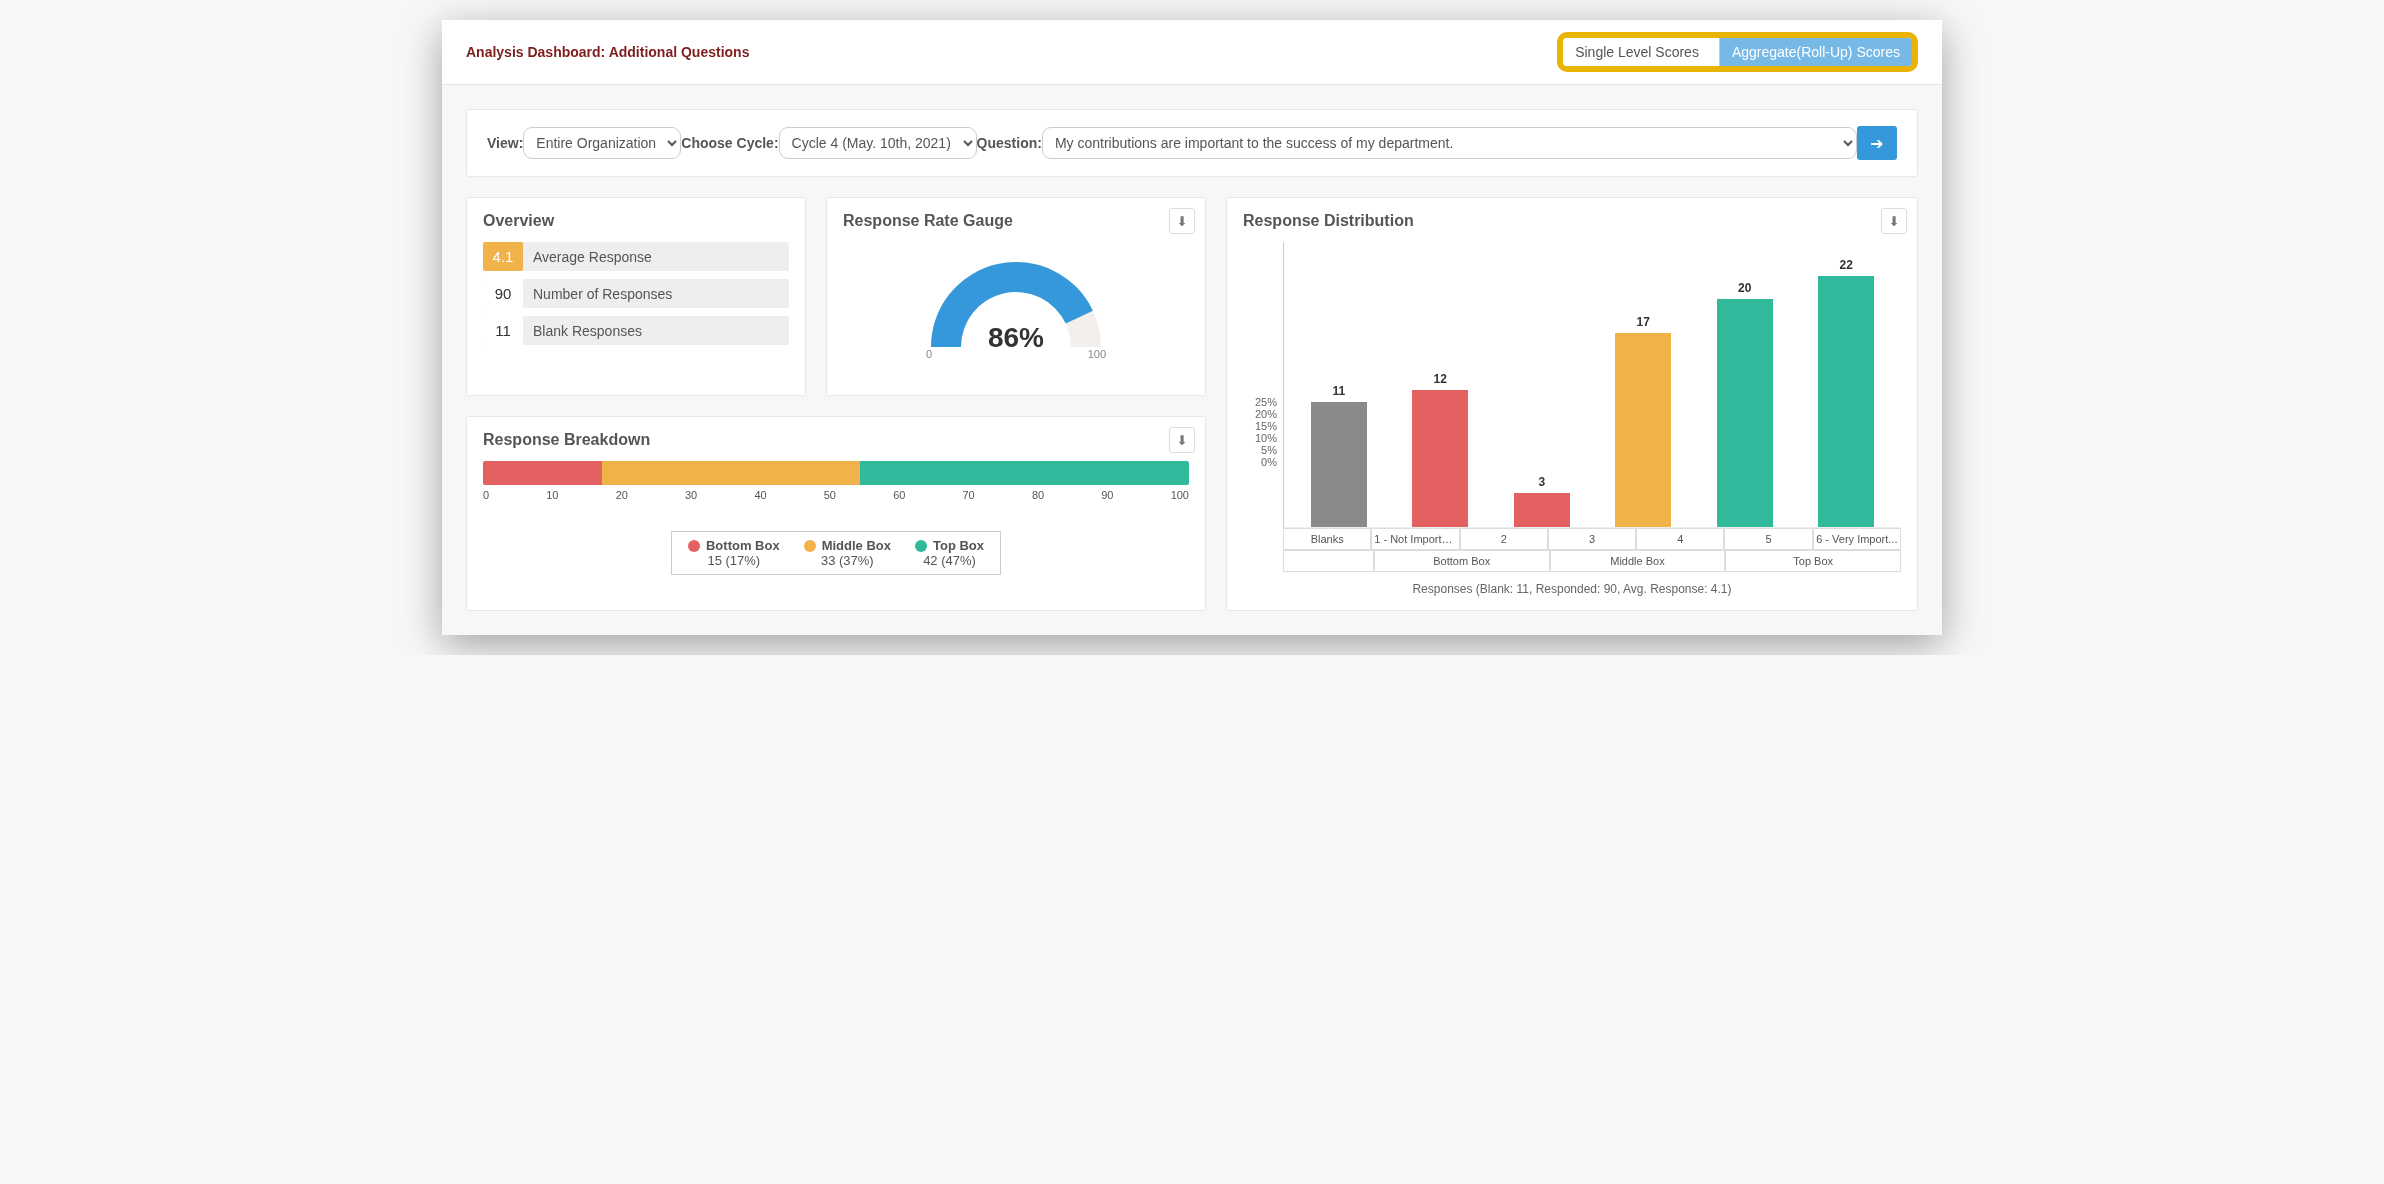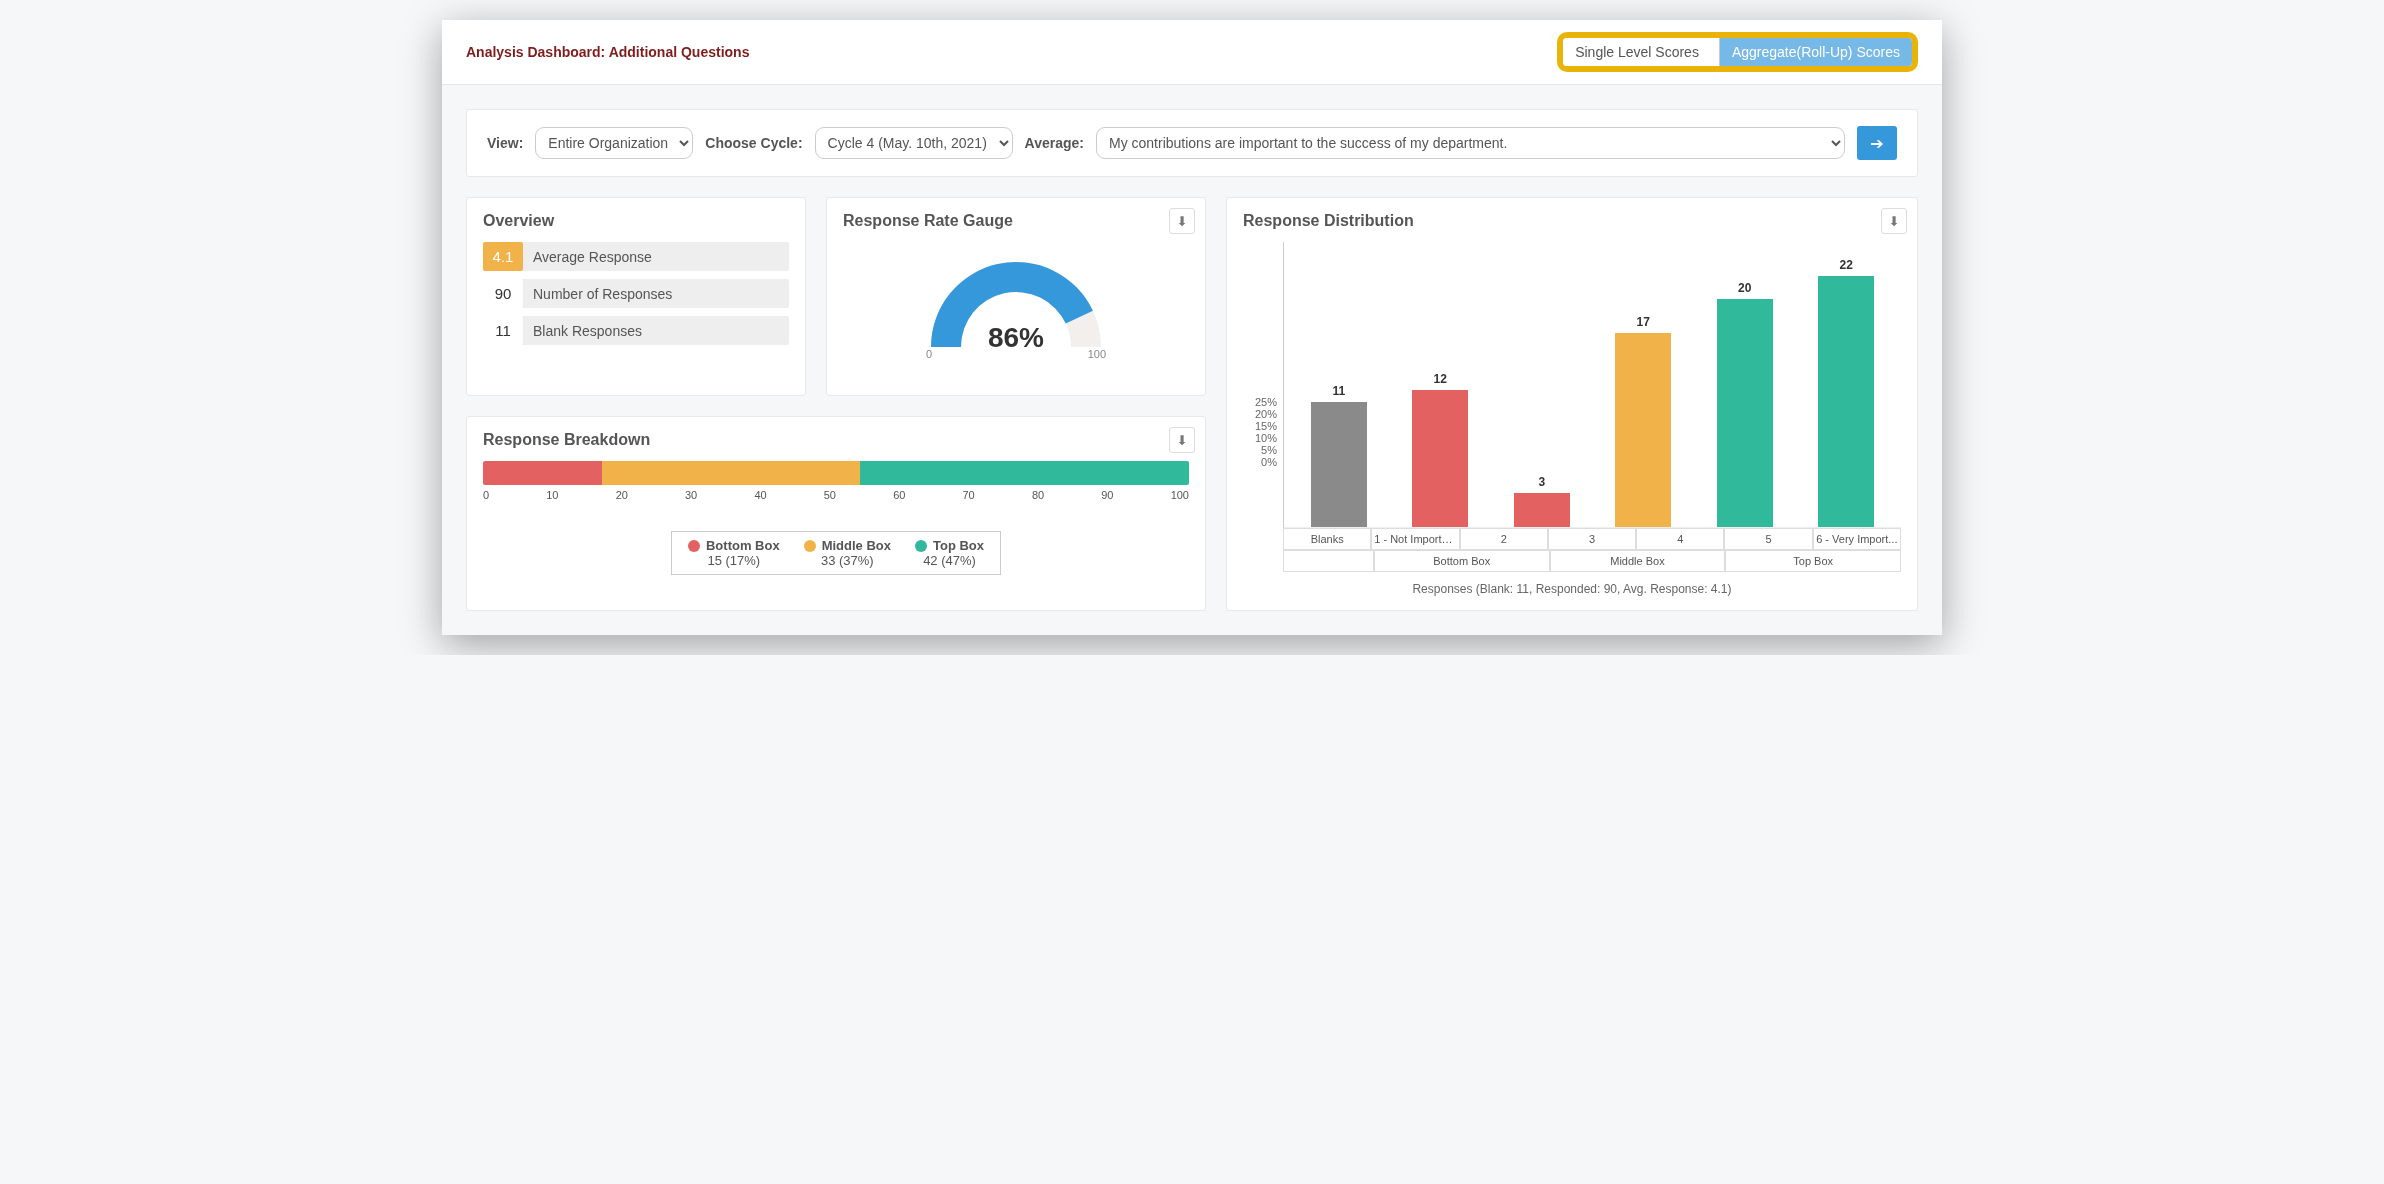--- a/index.html
+++ b/index.html
@@ -6,21 +6,21 @@
 body{font-family:"Helvetica Neue",Helvetica,Arial,sans-serif;background:#f6f7f9;color:#333;font-size:14px;}
 .page{background:#fff;border-radius:6px;box-shadow:0 10px 40px rgba(0,0,0,.35);margin:20px auto;width:1500px;}
 .hdr{display:flex;align-items:center;justify-content:space-between;padding:12px 24px;border-bottom:1px solid #e6e6e6;background:#fff;}
 .hdr h1{font-size:14px;font-weight:600;color:#7f1d1d;}
 .tabgrp{display:flex;border:6px solid #eab308;border-radius:10px;overflow:hidden;gap:8px;}
 .tabgrp button{background:#fff;border:none;padding:6px 12px;font-size:14px;color:#555;cursor:pointer;}
 .tabgrp button+button{border-left:1px solid #ccc;}
 .tabgrp button.active{background:#76b8e6;color:#fff;}
 .body{background:#f6f7f9;padding:24px;}
 .panel{background:#fff;border:1px solid #e8e8e8;border-radius:3px;padding:16px 20px;}
-.filterbar{display:flex;align-items:center;gap:12px;margin-bottom:20px;}
+.filterbar{display:flex;align-items:center;gap:0;margin-bottom:20px;}
 .filterbar label{font-weight:600;color:#555;}
 .filterbar select{border:1px solid #ccc;border-radius:9px;padding:6px 8px;font-size:14px;color:#555;background:#fff;}
 .filterbar .qsel{flex:1;}
 .filterbar .qsel select{width:100%;}
 .gobtn{background:#3598db;color:#fff;border:none;border-radius:3px;width:40px;height:34px;display:flex;align-items:center;justify-content:center;cursor:pointer;font-size:16px;}
 .dtitle{font-size:19px;font-weight:600;color:#666;margin-bottom:2px;}
 .grid{display:grid;grid-template-columns:340px 380px 1fr;grid-template-rows:auto auto;gap:20px;margin-top:20px;}
 .card{background:#fff;border:1px solid #e8e8e8;border-radius:3px;padding:14px 16px;position:relative;}
 .card h3{font-size:16px;font-weight:600;color:#555;margin-bottom:12px;}
 .dlbtn{position:absolute;top:10px;right:10px;width:26px;height:26px;border:1px solid #ddd;border-radius:3px;background:#fff;display:flex;align-items:center;justify-content:center;cursor:pointer;color:#777;}
@@ -65,21 +65,21 @@
       <button class="active">Aggregate(Roll-Up) Scores</button>
     </div>
   </div>
 
   <div class="body">
     <div class="panel filterbar">
       <label>View:</label>
       <select><option>Entire Organization</option></select>
       <label>Choose Cycle:</label>
       <select><option>Cycle 4 (May. 10th, 2021)</option></select>
-      <label>Average:</label>
+      <label>Question:</label>
       <div class="qsel">
         <select><option>My contributions are important to the success of my department.</option></select>
       </div>
       <button class="gobtn">
         <span>➔</span>
       </button>
     </div>
 
 
     <div class="grid">

